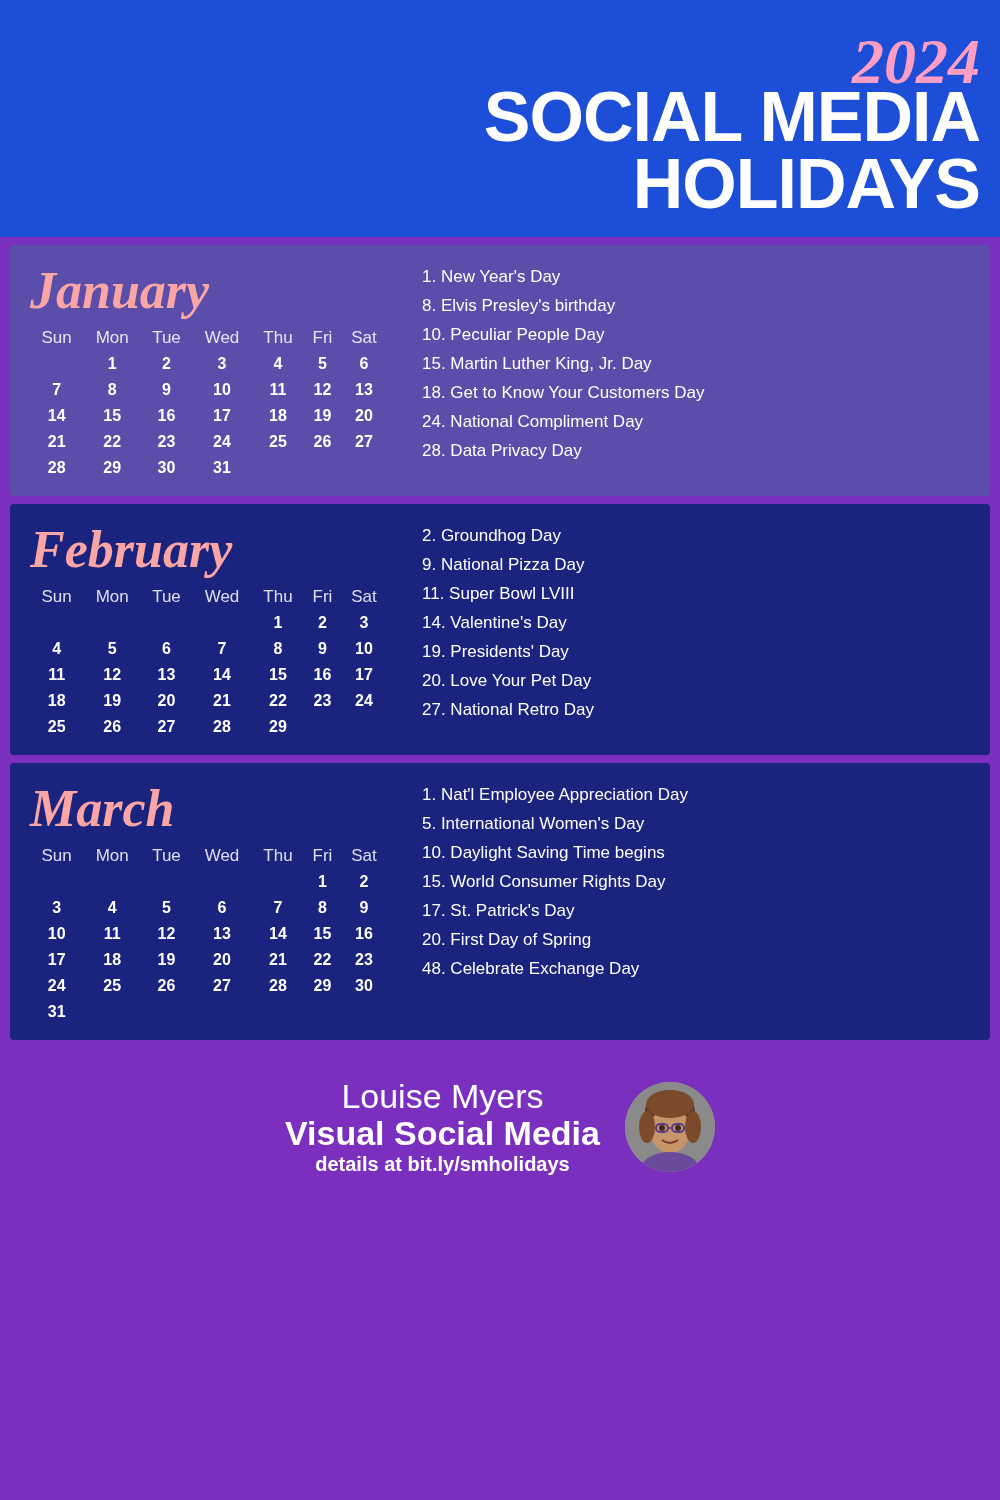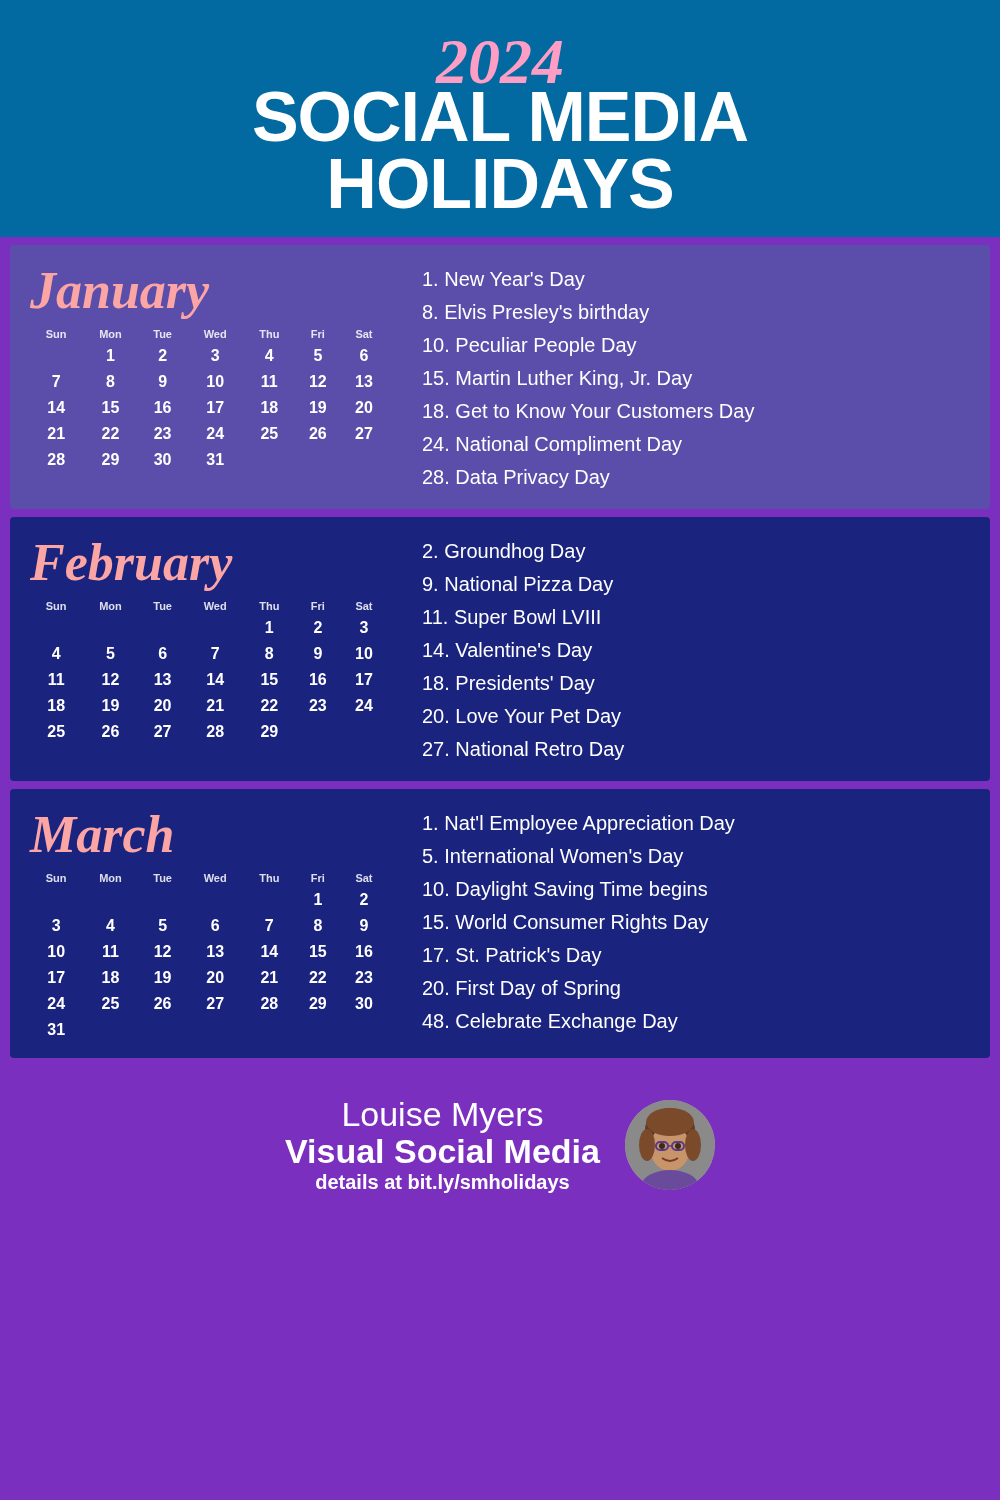--- a/index.html
+++ b/index.html
@@ -7,22 +7,22 @@
     body {
       width: 1000px;
       min-height: 1500px;
       font-family: 'Arial', sans-serif;
       background: #7B2FBE;
       overflow-x: hidden;
     }
 
     
     .header {
-      background: #0369a1;
-      text-align: center;
+      background: #1d4ed8;
+      text-align: right;
       padding: 30px 20px 20px;
     }
 
     .year-text {
       font-family: Georgia, serif;
       font-size: 64px;
       font-style: italic;
       color: #FF9EC4;
       font-weight: bold;
       line-height: 1;
@@ -72,42 +72,42 @@
       line-height: 1;
     }
 
     .cal-table {
       width: 100%;
       border-collapse: collapse;
       color: white;
     }
 
     .cal-table th {
-      font-size: 11px;
-      font-weight: bold;
+      font-size: 17px;
+      font-weight: normal;
       text-align: center;
       padding: 3px 2px;
       color: rgba(255,255,255,0.85);
     }
 
     .cal-table td {
       text-align: center;
       padding: 4px 2px;
       font-size: 16px;
       font-weight: bold;
       color: white;
     }
 
     .holidays-list {
       list-style: none;
       color: white;
     }
 
     .holidays-list li {
-      font-size: 20px;
+      font-size: 17px;
       padding: 3px 0;
       line-height: 1.35;
     }
 
     
     .footer {
       background: #7B2FBE;
       text-align: center;
       padding: 30px 20px 30px;
       display: flex;
@@ -304,21 +304,21 @@
             </tr>
           </tbody>
         </table>
       </div>
       <div class="holidays-side">
         <ul class="holidays-list">
           <li>2. Groundhog Day</li>
           <li>9. National Pizza Day</li>
           <li>11. Super Bowl LVIII</li>
           <li>14. Valentine's Day</li>
-          <li>18. Presidents' Day</li>
+          <li>19. Presidents' Day</li>
           <li>20. Love Your Pet Day</li>
           <li>27. National Retro Day</li>
         </ul>
       </div>
     </div>
     <div class="month-section march-section">
       <div class="calendar-side">
         <div class="month-name">March</div>
         <table class="cal-table">
           <thead>

